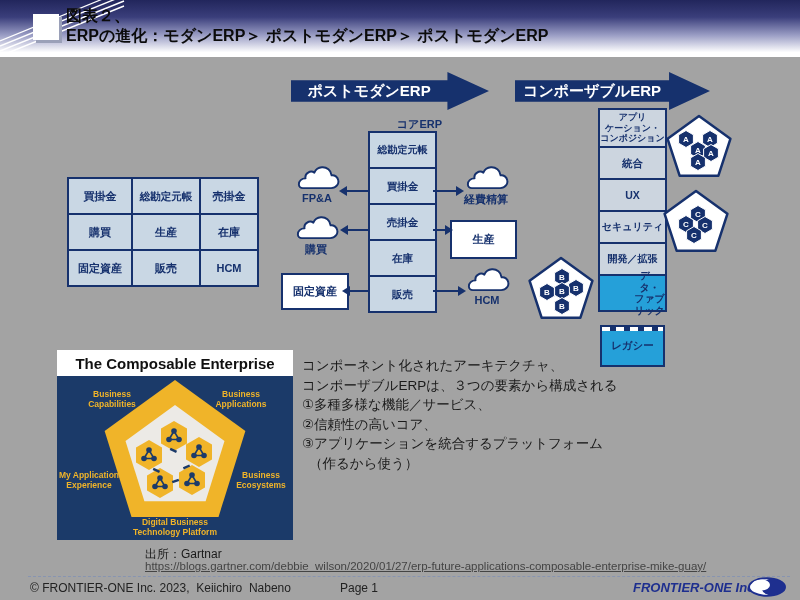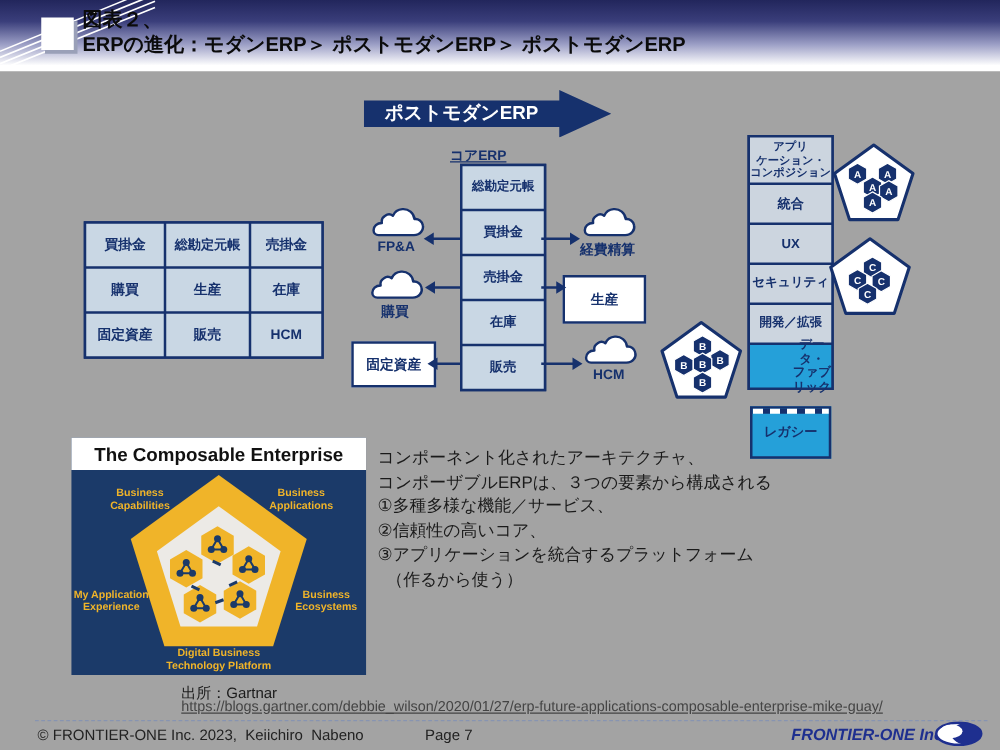--- a/index.html
+++ b/index.html
@@ -15,21 +15,21 @@
   .bigarrow span{position:absolute;left:0;width:79%;text-align:center;line-height:38px;
     font-weight:bold;font-size:15px;white-space:pre;}
   .arrow-shape{clip-path:polygon(0 22%,79% 22%,79% 0%,100% 50%,79% 100%,79% 78%,0 78%);}
   
   .navgrid{display:grid;gap:2px;background:#16316d;border:2.5px solid #16316d;}
   .cell{background:#c9d7e4;color:#16316d;font-weight:bold;display:flex;align-items:center;
     justify-content:center;text-align:center;white-space:pre-line;line-height:1.15;}
   .cell.gray{background:#ccd5df;}
   .cell.blue{background:#25a0d9;padding-left:34px;}
   
-  .core-label{color:#16316d;font-weight:bold;font-size:11px;text-align:left;text-decoration:underline;}
+  .core-label{color:#16316d;font-weight:bold;font-size:11px;text-align:right;}
   .cloud-label{color:#16316d;font-weight:bold;font-size:11px;text-align:center;white-space:pre;}
   .smallbox{background:#fff;border:2px solid #16316d;color:#16316d;font-weight:bold;font-size:11px;
     display:flex;align-items:center;justify-content:center;}
   .conn{height:2px;background:#16316d;}
   .conn.left::before{content:"";position:absolute;left:-7px;top:-4px;
     border-right:8px solid #16316d;border-top:5px solid transparent;border-bottom:5px solid transparent;}
   .conn.right::after{content:"";position:absolute;right:-7px;top:-4px;
     border-left:8px solid #16316d;border-top:5px solid transparent;border-bottom:5px solid transparent;}
   
   .legacy{background:#25a0d9;border:2px solid #16316d;color:#16316d;font-weight:bold;font-size:10.5px;
@@ -74,20 +74,23 @@
       <line x1="0" y1="41" x2="110" y2="-4" stroke="#ffffff" stroke-width="1.2"></line>
       <rect x="36" y="17" width="26" height="26" fill="#9aa0b8"></rect>
       <rect x="33" y="14" width="26" height="26" fill="#ffffff"></rect>
     </svg>
     <div class="abs title-line" style="top:6px">図表２、</div>
     <div class="abs title-line" style="top:26px">ERPの進化：モダンERP＞ ポストモダンERP＞ ポストモダンERP</div>
   </div>
 
   <div class="abs bigarrow arrow-shape" style="left:291px;width:198px">
     <span>ポストモダンERP</span>
+  </div>
+  <div class="abs bigarrow arrow-shape" style="left:515px;width:195px">
+    <span>コンポーザブルERP</span>
   </div>
 
   <div class="abs navgrid" style="left:67px;top:177px;width:188px;height:106px;grid-template-columns:62px 66px 1fr;grid-template-rows:1fr 1fr 1fr">
     <div class="cell" style="font-size:11px">買掛金</div>
     <div class="cell" style="font-size:10.5px">総勘定元帳</div>
     <div class="cell" style="font-size:11px">売掛金</div>
     <div class="cell" style="font-size:11px">購買</div>
     <div class="cell" style="font-size:11px">生産</div>
     <div class="cell" style="font-size:11px">在庫</div>
     <div class="cell" style="font-size:11px">固定資産</div>
@@ -269,21 +272,21 @@
     <div>②信頼性の高いコア、</div>
     <div>③アプリケーションを統合するプラットフォーム</div>
     <div class="indent">（作るから使う）</div>
   </div>
 
   <div class="abs source-label">出所：Gartnar</div>
   <a class="abs source-url" href="#">https://blogs.gartner.com/debbie_wilson/2020/01/27/erp-future-applications-composable-enterprise-mike-guay/</a>
 
   <div class="abs footer-rule"></div>
   <div class="abs footer-text" style="left:30px">© FRONTIER-ONE Inc. 2023,  Keiichiro  Nabeno</div>
-  <div class="abs footer-text" style="left:340px">Page 7</div>
+  <div class="abs footer-text" style="left:340px">Page 1</div>
   <div class="abs brand-text">FRONTIER-ONE Inc.</div>
   <svg class="abs" style="left:748px;top:577px" width="40" height="20" viewBox="0 0 40 20">
     <defs>
         <clipPath id="logoclip">
           <ellipse cx="19" cy="10" rx="18" ry="8.8"></ellipse>
         </clipPath>
       </defs>
     <ellipse cx="19" cy="10" rx="18" ry="8.8" fill="#ffffff" stroke="#1e2f8f" stroke-width="2"></ellipse>
     <ellipse cx="26" cy="10" rx="13" ry="8.8" fill="#1e2f8f" clip-path="url(#logoclip)"></ellipse>
     <ellipse cx="13" cy="8" rx="9" ry="5.5" fill="#ffffff" clip-path="url(#logoclip)"></ellipse>

